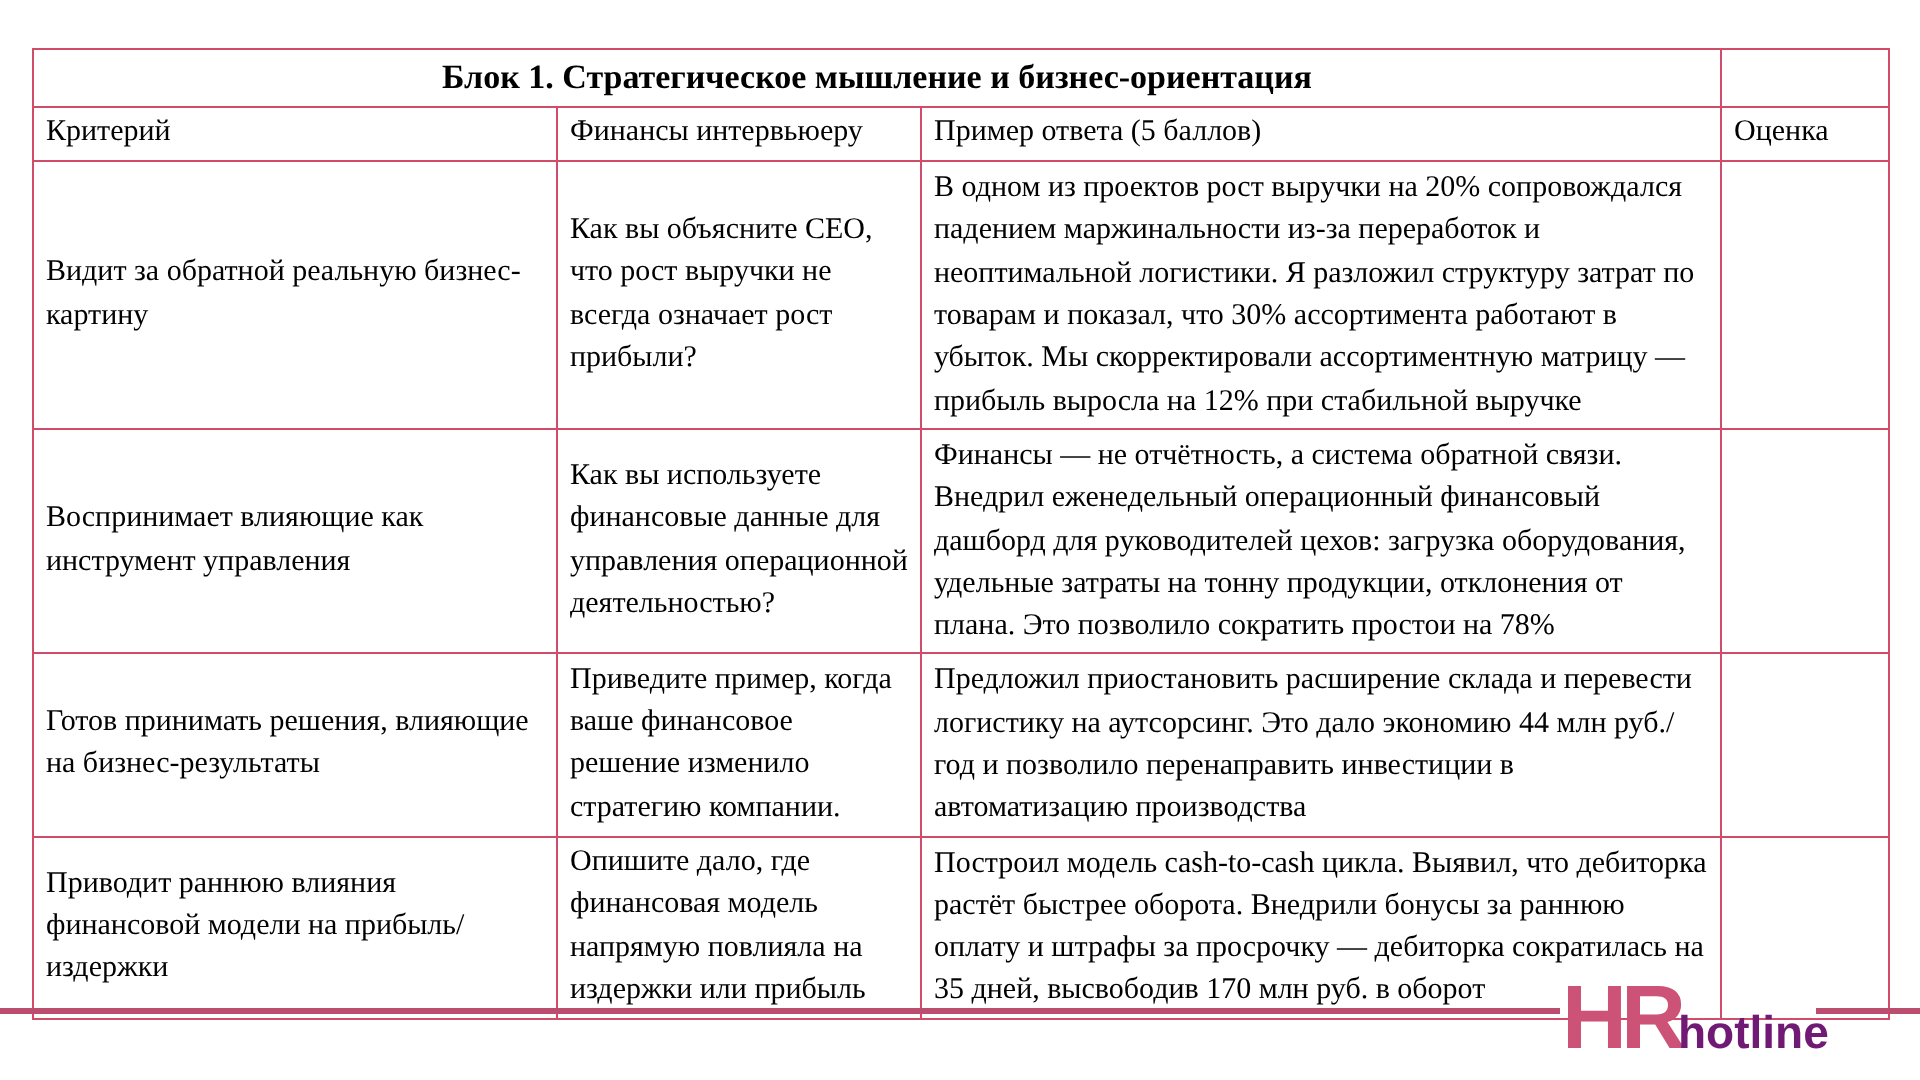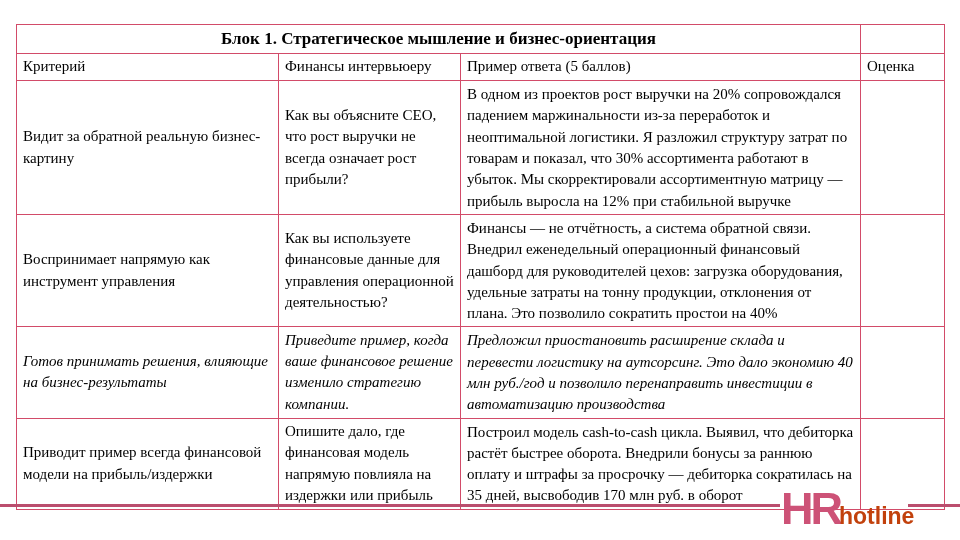--- a/index.html
+++ b/index.html
@@ -32,21 +32,21 @@
     font-weight:bold;
     font-size:17px !important;
     height:22px;
   }
   .title-score-cell { height:22px; }
   .header-row td { height:22px; }
   .col-score-header { text-align:left; }
   .answer-cell { vertical-align:top !important; padding-top:3px !important; }
   .row-1 td { height:120px; }
   .row-2 td { height:101px; }
-  .row-3 td { height:77px;font-style:italic; }
+  .row-3 td { height:77px; }
   .row-4 td { height:82px; }
 
   .footer-rule {
     position:absolute; top:504px; height:3px;
     background:#bb4e6e;
   }
   .footer-rule.left  { left:0; width:780px; }
   .footer-rule.right { left:908px; width:52px; }
 
   .logo {
@@ -57,21 +57,21 @@
   }
   .logo .hr {
     font-size:45px; font-weight:bold;
     letter-spacing:-3px;
     color:#cd5277;
     line-height:1;
   }
   .logo .hotline {
     font-size:23px; font-weight:bold;
     letter-spacing:0px;
-    color:#c2410c;
+    color:#701a75;
     margin-left:-1px;
     line-height:1;
   }
 </style>
 </head>
 <body>
 
 <div class="page">
 
   <table class="main">
@@ -95,35 +95,35 @@
       </tr>
 
       <tr class="row-1">
         <td class="criterion-cell">Видит за обратной реальную бизнес-картину</td>
         <td class="question-cell">Как вы объясните CEO, что рост выручки не всегда означает рост прибыли?</td>
         <td class="answer-cell">В одном из проектов рост выручки на 20% сопровождался падением маржинальности из-за переработок и неоптимальной логистики. Я разложил структуру затрат по товарам и показал, что 30% ассортимента работают в убыток. Мы скорректировали ассортиментную матрицу — прибыль выросла на 12% при стабильной выручке</td>
         <td class="score-cell"></td>
       </tr>
 
       <tr class="row-2">
-        <td class="criterion-cell">Воспринимает напрямую как инструмент управления</td>
+        <td class="criterion-cell">Воспринимает влияющие как инструмент управления</td>
         <td class="question-cell">Как вы используете финансовые данные для управления операционной деятельностью?</td>
-        <td class="answer-cell">Финансы — не отчётность, а система обратной связи. Внедрил еженедельный операционный финансовый дашборд для руководителей цехов: загрузка оборудования, удельные затраты на тонну продукции, отклонения от плана. Это позволило сократить простои на 40%</td>
+        <td class="answer-cell">Финансы — не отчётность, а система обратной связи. Внедрил еженедельный операционный финансовый дашборд для руководителей цехов: загрузка оборудования, удельные затраты на тонну продукции, отклонения от плана. Это позволило сократить простои на 78%</td>
         <td class="score-cell"></td>
       </tr>
 
       <tr class="row-3">
         <td class="criterion-cell">Готов принимать решения, влияющие на бизнес-результаты</td>
         <td class="question-cell">Приведите пример, когда ваше финансовое решение изменило стратегию компании.</td>
-        <td class="answer-cell">Предложил приостановить расширение склада и перевести логистику на аутсорсинг. Это дало экономию 40 млн руб./год и позволило перенаправить инвестиции в автоматизацию производства</td>
+        <td class="answer-cell">Предложил приостановить расширение склада и перевести логистику на аутсорсинг. Это дало экономию 44 млн руб./год и позволило перенаправить инвестиции в автоматизацию производства</td>
         <td class="score-cell"></td>
       </tr>
 
       <tr class="row-4">
-        <td class="criterion-cell">Приводит пример всегда финансовой модели на прибыль/издержки</td>
+        <td class="criterion-cell">Приводит раннюю влияния финансовой модели на прибыль/издержки</td>
         <td class="question-cell">Опишите дало, где финансовая модель напрямую повлияла на издержки или прибыль</td>
         <td class="answer-cell">Построил модель cash-to-cash цикла. Выявил, что дебиторка растёт быстрее оборота. Внедрили бонусы за раннюю оплату и штрафы за просрочку — дебиторка сократилась на 35 дней, высвободив 170 млн руб. в оборот</td>
         <td class="score-cell"></td>
       </tr>
     </tbody>
   </table>
 
   <div class="footer-rule left"></div>
   <div class="footer-rule right"></div>
 

